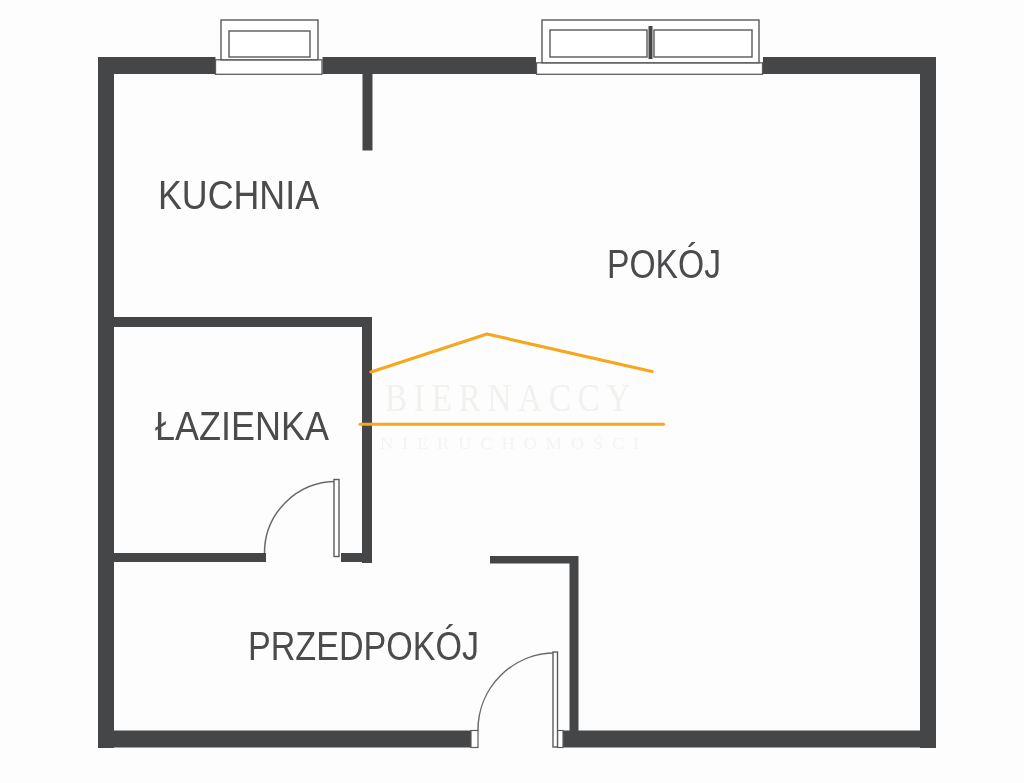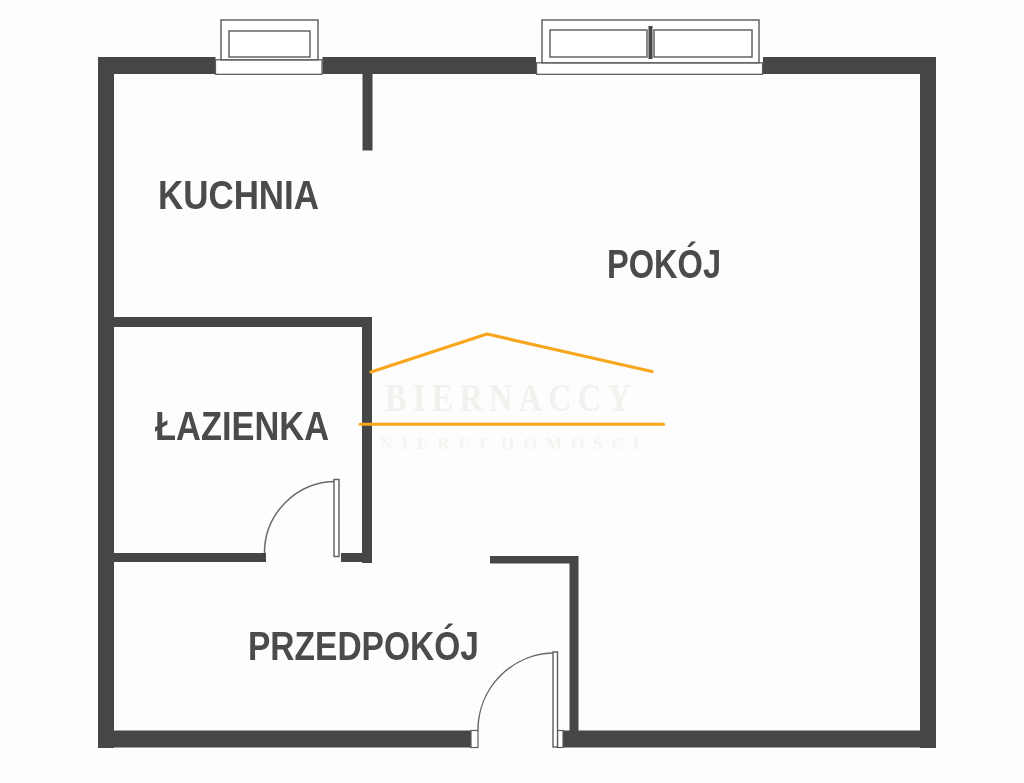--- a/index.html
+++ b/index.html
@@ -1,16 +1,16 @@
 <!DOCTYPE html>
 <html><head>
 <meta charset="utf-8">
 <style>
   html,body{margin:0;padding:0;background:#ffffff;}
-  #plan{position:relative;width:1024px;height:783px;background:#fdfdfd;overflow:hidden;font-weight:bold;}
+  #plan{position:relative;width:1024px;height:783px;background:#fdfdfd;overflow:hidden;}
   svg{position:absolute;left:0;top:0;}
   text{font-family:"Liberation Sans",sans-serif;}
 </style>
 </head>
 <body>
 
 <div id="plan">
 <svg width="1024" height="783" viewBox="0 0 1024 783">
 
   <rect x="0" y="0" width="1024" height="783" fill="#fdfdfd"></rect>

